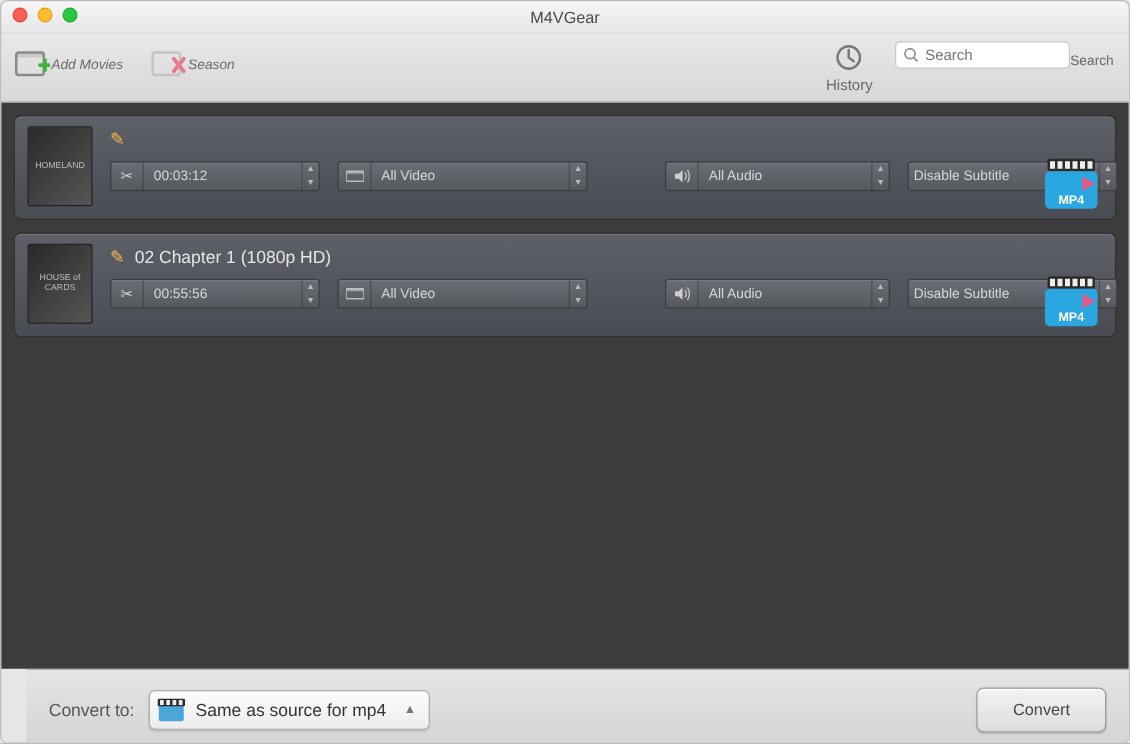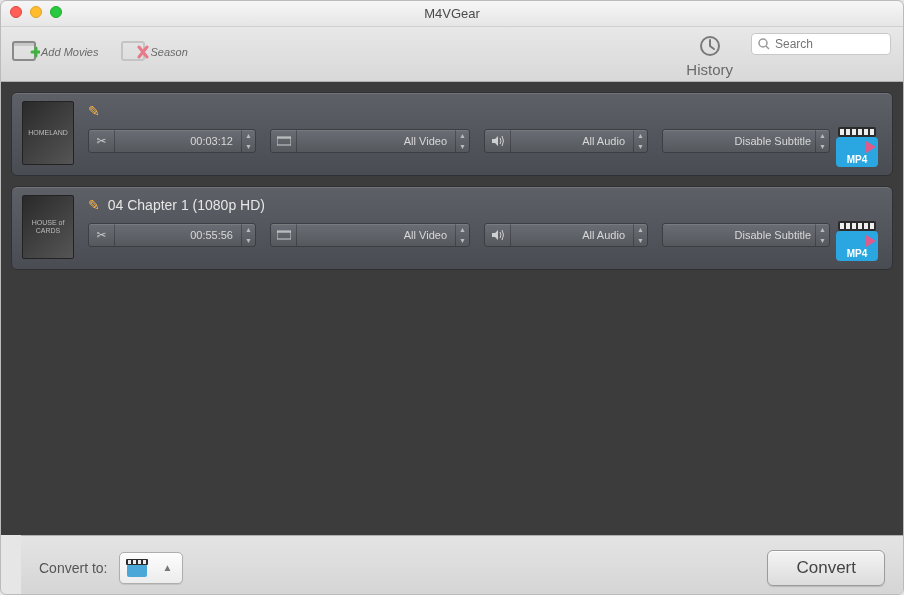--- a/index.html
+++ b/index.html
@@ -13,50 +13,50 @@
   .tl.yellow{background:#ffbd2e;border:1px solid #dea023;}
   .tl.green{background:#28c940;border:1px solid #1dad2a;}
   .title { margin:0 auto; font-size:13px; color:#4a4a4a;}
 
   
   .toolbar { height:55px; background:linear-gradient(#e8e8e8,#d8d8d8); border-bottom:1px solid #b0b0b0; display:flex; align-items:center; padding:0 10px; position:relative;}
   .tool-left { display:flex; gap:22px; align-items:flex-end; padding-bottom:4px;}
   .tool-btn { display:flex; flex-direction:row; align-items:center; font-size:11px; color:#6a6a6a; cursor:default;font-style:italic;}
   .tool-btn .ic { width:30px; height:28px; display:flex; align-items:center; justify-content:center; margin-bottom:2px;}
   .tool-right { position:absolute; right:12px; top:6px; display:flex; align-items:flex-start; gap:18px;}
-  .hist { display:flex; flex-direction:column; align-items:center; font-size:15px; color:#6a6a6a;}
+  .hist { display:flex; flex-direction:column; align-items:center; font-size:12px; color:#6a6a6a;}
   .hist .ic{width:26px;height:26px;display:flex;align-items:center;justify-content:center;margin-bottom:2px;}
-  .search-wrap{ display:flex; flex-direction:column; align-items:flex-end;gap:42px;}
+  .search-wrap{ display:flex; flex-direction:row; align-items:flex-end;}
   .search-box { width:140px; height:22px; background:#fff; border:1px solid #c8c8c8; border-radius:4px; display:flex; align-items:center; padding:0 6px; gap:5px; font-size:12px; color:#9a9a9a;}
   .search-box input{ border:none; outline:none; width:100%; font-size:12px; color:#333; background:transparent;}
   .search-lbl{font-size:11px;color:#6a6a6a;margin-top:4px;}
 
   
   .content { background:#3c3c3c; height:453px; padding:10px 10px; overflow:auto;}
   .item { background:linear-gradient(#5d6066,#494c52); border:1px solid #2f3033; border-radius:6px; padding:8px 10px 10px 10px; display:flex; gap:14px; margin-bottom:10px; position:relative; box-shadow:inset 0 1px 0 rgba(255,255,255,0.12);}
   .thumb { width:52px; height:64px; background:linear-gradient(135deg,#2a2a2a,#555); border:1px solid #222; border-radius:2px; flex-shrink:0; display:flex; align-items:center; justify-content:center; font-size:7px; color:#bbb; text-align:center; padding:2px; line-height:1.1;}
   .item-body{ flex:1; display:flex; flex-direction:column; gap:10px;}
   .item-title-row{ display:flex; align-items:center; gap:8px; color:#e6e6e6; font-size:14px; padding-top:2px;}
   .pencil{color:#ffb84a;}
   .controls{ display:flex; gap:14px; align-items:center;}
   .ctrl{ height:24px; background:linear-gradient(#6a6d73,#55585d); border:1px solid #3c3e42; border-radius:3px; display:flex; align-items:center; font-size:11px; color:#d8d8d8; box-shadow:inset 0 1px 0 rgba(255,255,255,0.1);}
   .ctrl .cic{ width:26px; display:flex; align-items:center; justify-content:center; border-right:1px solid rgba(0,0,0,0.25); height:100%; font-size:12px; color:#cfcfcf;}
-  .ctrl .cval{ flex:1; text-align:right; padding:0 8px; white-space:nowrap;}
+  .ctrl .cval{ flex:1; text-align:left; padding:0 8px; white-space:nowrap;}
   .ctrl .step{ width:14px; display:flex; flex-direction:column; border-left:1px solid rgba(0,0,0,0.25); height:100%;}
   .ctrl .step span{flex:1; font-size:7px; display:flex; align-items:center; justify-content:center; color:#bbb;}
-  .c-dur{width:168px;} .c-vid{width:200px;} .c-aud{width:164px;} .c-sub{width:168px;}
+  .c-dur{width:168px;} .c-vid{width:200px;} .c-aud{width:180px;margin-left:48px;} .c-sub{width:168px;}
   .c-sub .cval{padding:0 4px;}
   .fmt-badge{ position:absolute; right:12px; top:32px; width:46px; height:46px; display:flex; align-items:flex-end; justify-content:center;}
 
   
   .footer{ height:64px; background:linear-gradient(#e4e4e4,#d4d4d4); border-top:1px solid #b0b0b0; display:flex; align-items:center; padding:0 18px; gap:12px; border-radius:0 0 6px 6px;margin-left:20px;}
   .footer-lbl{ font-size:14px; color:#555;}
   .fmt-sel{ height:32px; background:linear-gradient(#fdfdfd,#ececec); border:1px solid #aeaeae; border-radius:5px; display:flex; align-items:center; padding:0 10px 0 6px; gap:8px; font-size:14px; color:#333; box-shadow:0 1px 1px rgba(0,0,0,0.1);}
   .fmt-sel .arrow{ margin-left:6px; font-size:10px; color:#777;}
-  .convert-btn{ margin-left:auto; height:36px; padding:0 28px; background:linear-gradient(#f4f4f4,#dcdcdc); border:1px solid #9c9c9c; border-radius:6px; font-size:17px; color:#444; box-shadow:0 1px 1px rgba(0,0,0,0.15), inset 0 1px 0 rgba(255,255,255,0.8);}
+  .convert-btn{ margin-left:auto; height:36px; padding:0 28px; background:linear-gradient(#f4f4f4,#dcdcdc); border:1px solid #9c9c9c; border-radius:6px; font-size:13px; color:#444; box-shadow:0 1px 1px rgba(0,0,0,0.15), inset 0 1px 0 rgba(255,255,255,0.8);}
 
   svg{display:block;}
 </style>
 </head>
 <body>
 
 <div class="titlebar">
   <div class="traffic">
     <div class="tl red"></div>
     <div class="tl yellow"></div>
@@ -178,21 +178,21 @@
         <text x="23" y="38" text-anchor="middle" fill="#fff" font-size="10" font-weight="bold">MP4</text>
       </svg>
     </div>
   </div>
 
   <div class="item">
     <div class="thumb">HOUSE of CARDS</div>
     <div class="item-body">
       <div class="item-title-row">
         <span class="pencil">✎</span>
-        <span>04 Chapter 1 (1080p HD)</span>
+        <span>02 Chapter 1 (1080p HD)</span>
       </div>
       <div class="controls">
         <div class="ctrl c-dur">
           <div class="cic">✂</div>
           <div class="cval">00:55:56</div>
           <div class="step">
               <span>▲</span>
               <span>▼</span>
             </div>
         </div>
@@ -255,16 +255,17 @@
     <span>
       <svg width="22" height="20" viewBox="0 0 22 20">
         <rect x="1" y="6" width="20" height="13" rx="2" fill="#4aa7d8"></rect>
         <rect x="0" y="1" width="22" height="6" rx="1" fill="#2b2b2b"></rect>
         <rect x="2" y="2" width="3" height="4" fill="#eee"></rect>
           <rect x="7" y="2" width="3" height="4" fill="#eee"></rect>
           <rect x="12" y="2" width="3" height="4" fill="#eee"></rect>
           <rect x="17" y="2" width="3" height="4" fill="#eee"></rect>
       </svg>
     </span>
+    <span>Same as source for mp4</span>
     <span class="arrow">▲</span>
   </div>
   <button class="convert-btn">Convert</button>
 </div>
 
 </body></html>

